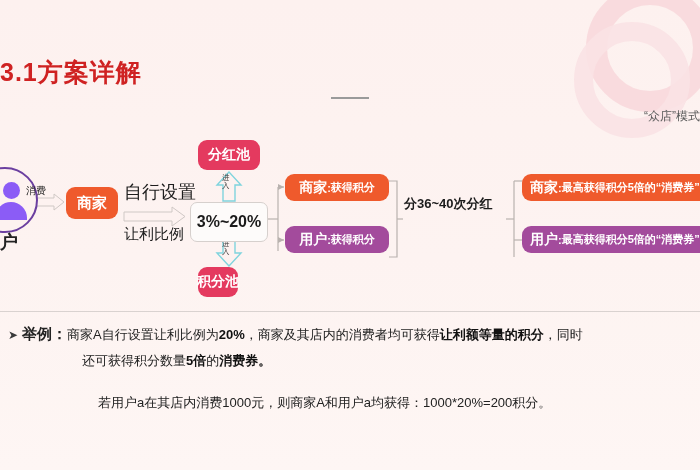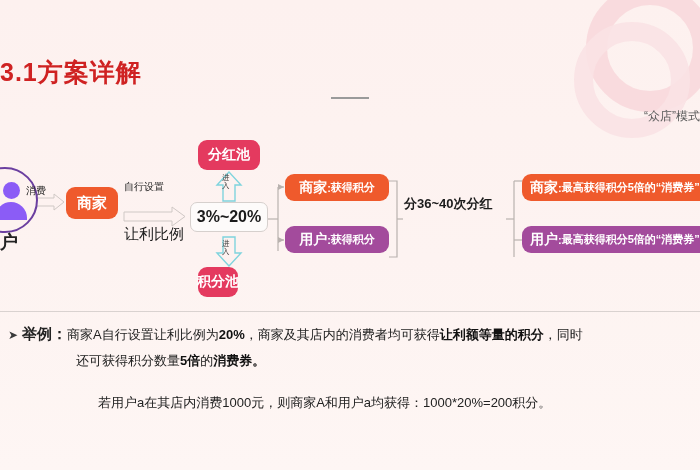--- a/index.html
+++ b/index.html
@@ -141,21 +141,21 @@
   #lbl-consume {
     position: absolute;
     left: 26px; top: 54px;
     font-size: 10px;
     color: #1d1d1d;
     font-weight: normal;
   }
   #lbl-set-1 {
     position: absolute;
     left: 124px; top: 50px;
-    font-size: 10px;
+    font-size: 18px;
     color: #1d1d1d;
   }
   #lbl-set-2 {
     position: absolute;
     left: 124px; top: 95px;
     font-size: 15px;
     color: #1d1d1d;
   }
 
   
@@ -168,21 +168,21 @@
   #node-pool-pts {
     left: 198px; top: 137px;
     width: 40px; height: 30px;
     background: #e43a5f;
     font-size: 14px;
   }
 
   
   #node-percent {
     left: 190px; top: 72px;
-    width: 78px; height: 30px;
+    width: 78px; height: 40px;
     background: #fdfbfa;
     border: 1px solid #d6d0cd;
     border-radius: 7px;
     color: #1b1b1b;
     font-size: 16px;
     font-weight: bold;
   }
 
   
   .enter-label {
@@ -257,21 +257,21 @@
     width: 700px;
   }
   .para {
     position: absolute;
     font-size: 13px;
     color: #222;
     white-space: nowrap;
     line-height: 17px;
   }
   #p1 { left: 8px;  top: 0px; }
-  #p2 { left: 76px; top: 26px; }
+  #p2 { left: 82px; top: 26px; }
   #p3 { left: 98px; top: 68px; }
   .bullet {
     color: #3a3a3a;
     font-size: 12px;
     margin-right: 4px;
   }
   .kw { font-weight: bold; color: #111; margin-top: 12px; }
   #p1 .lead { font-weight: bold; font-size: 15px; font-family: Liberation Mono, monospace; }
 </style>
 </head>

